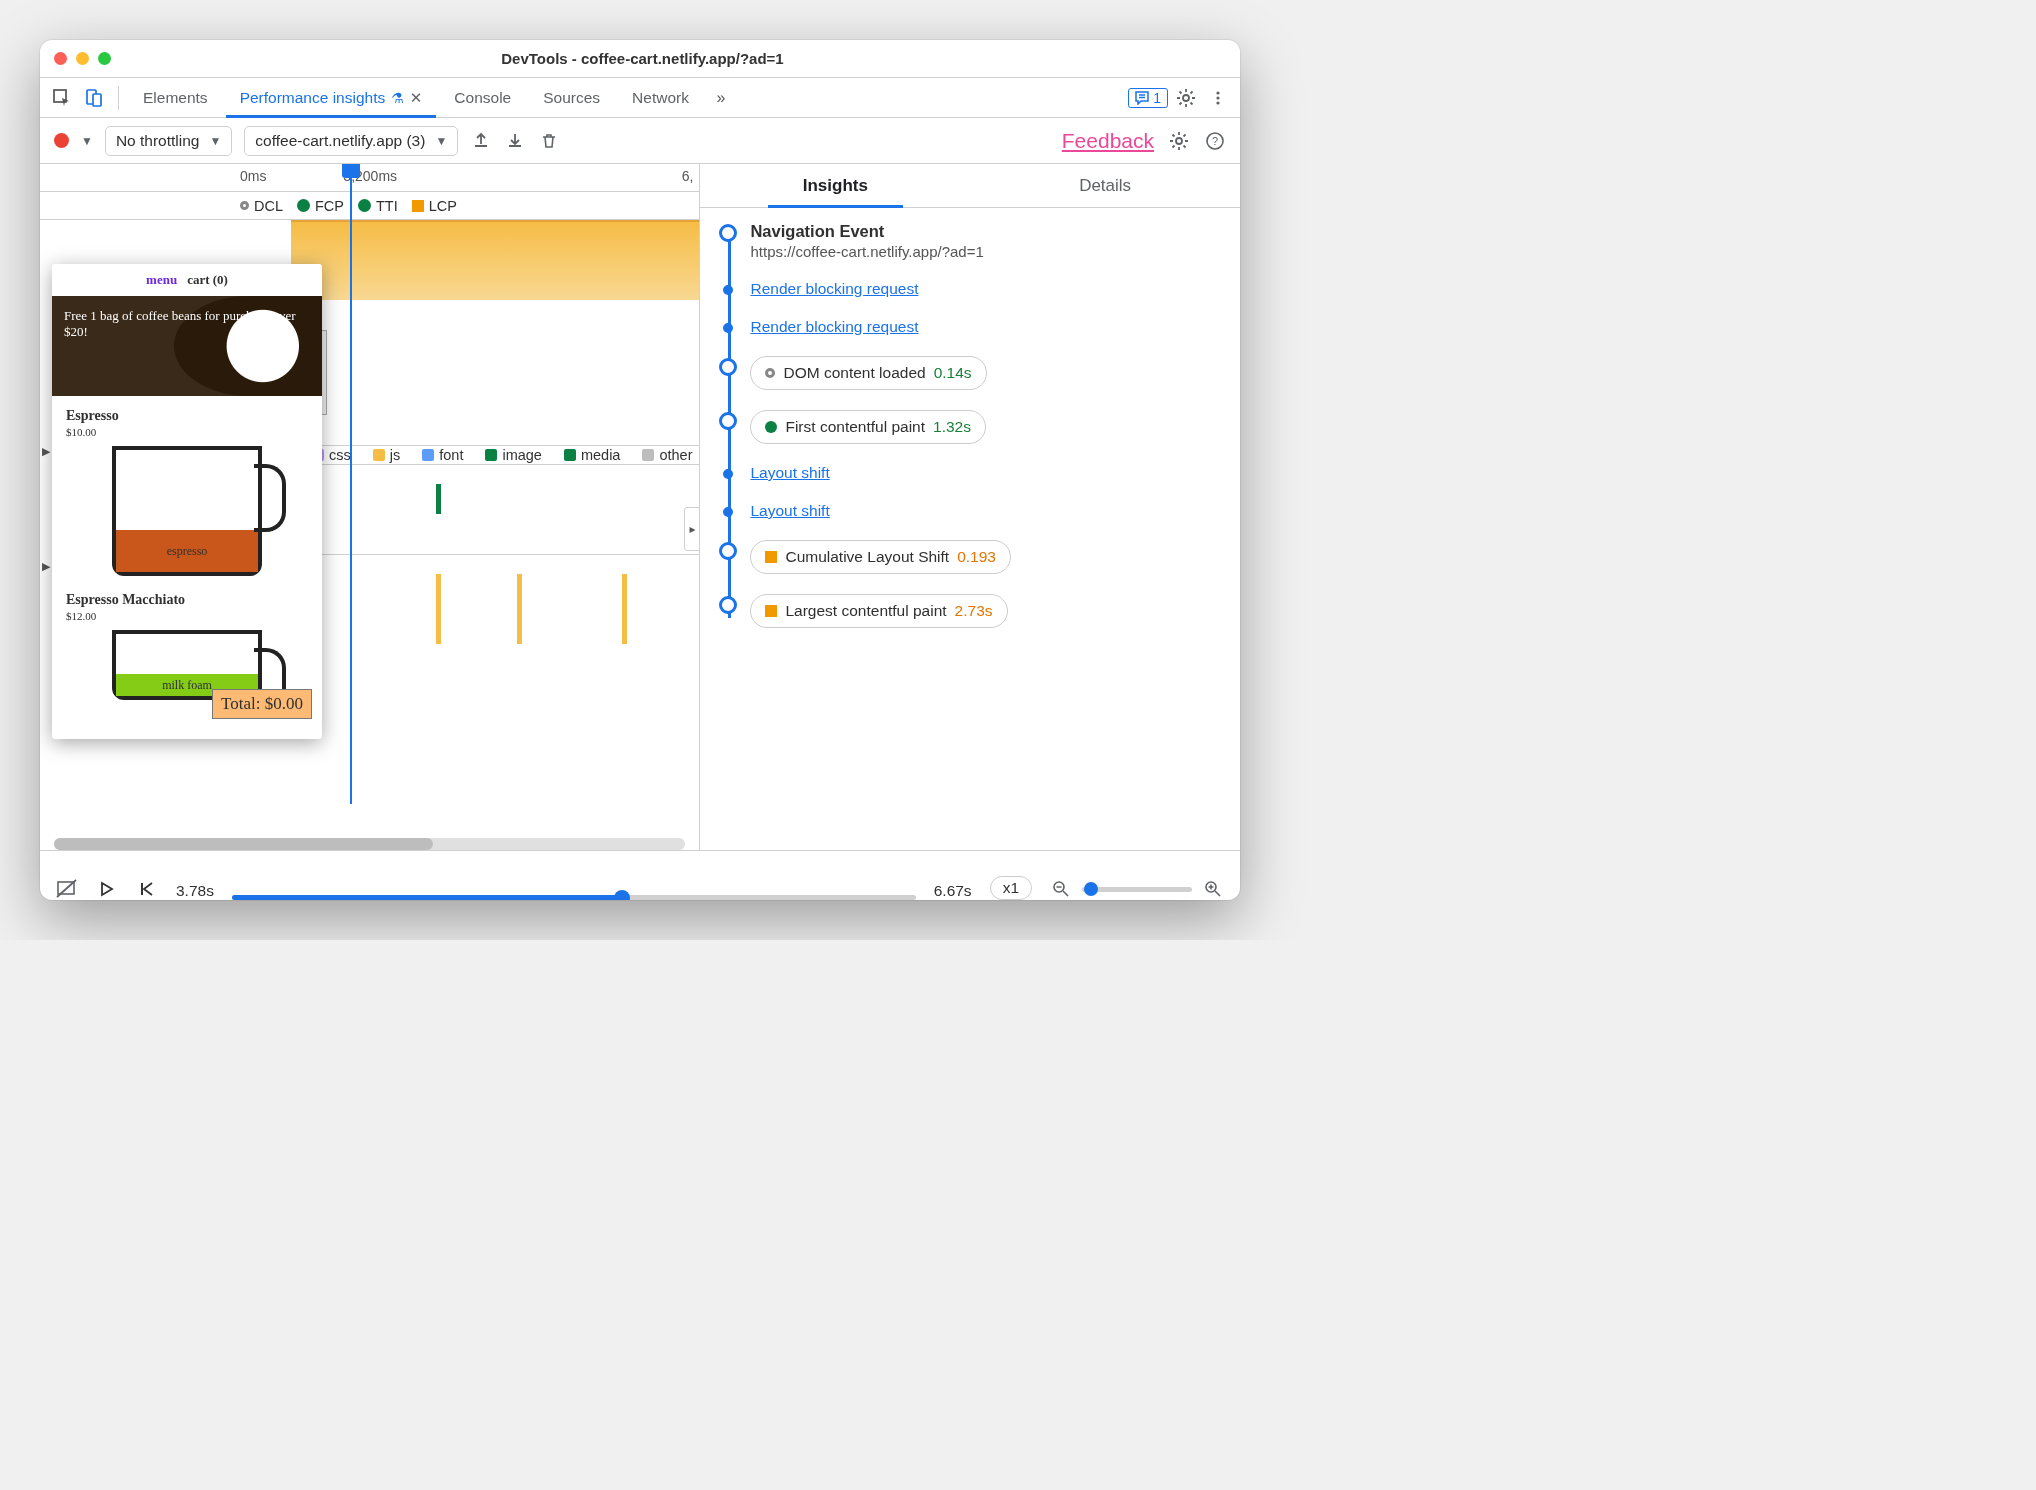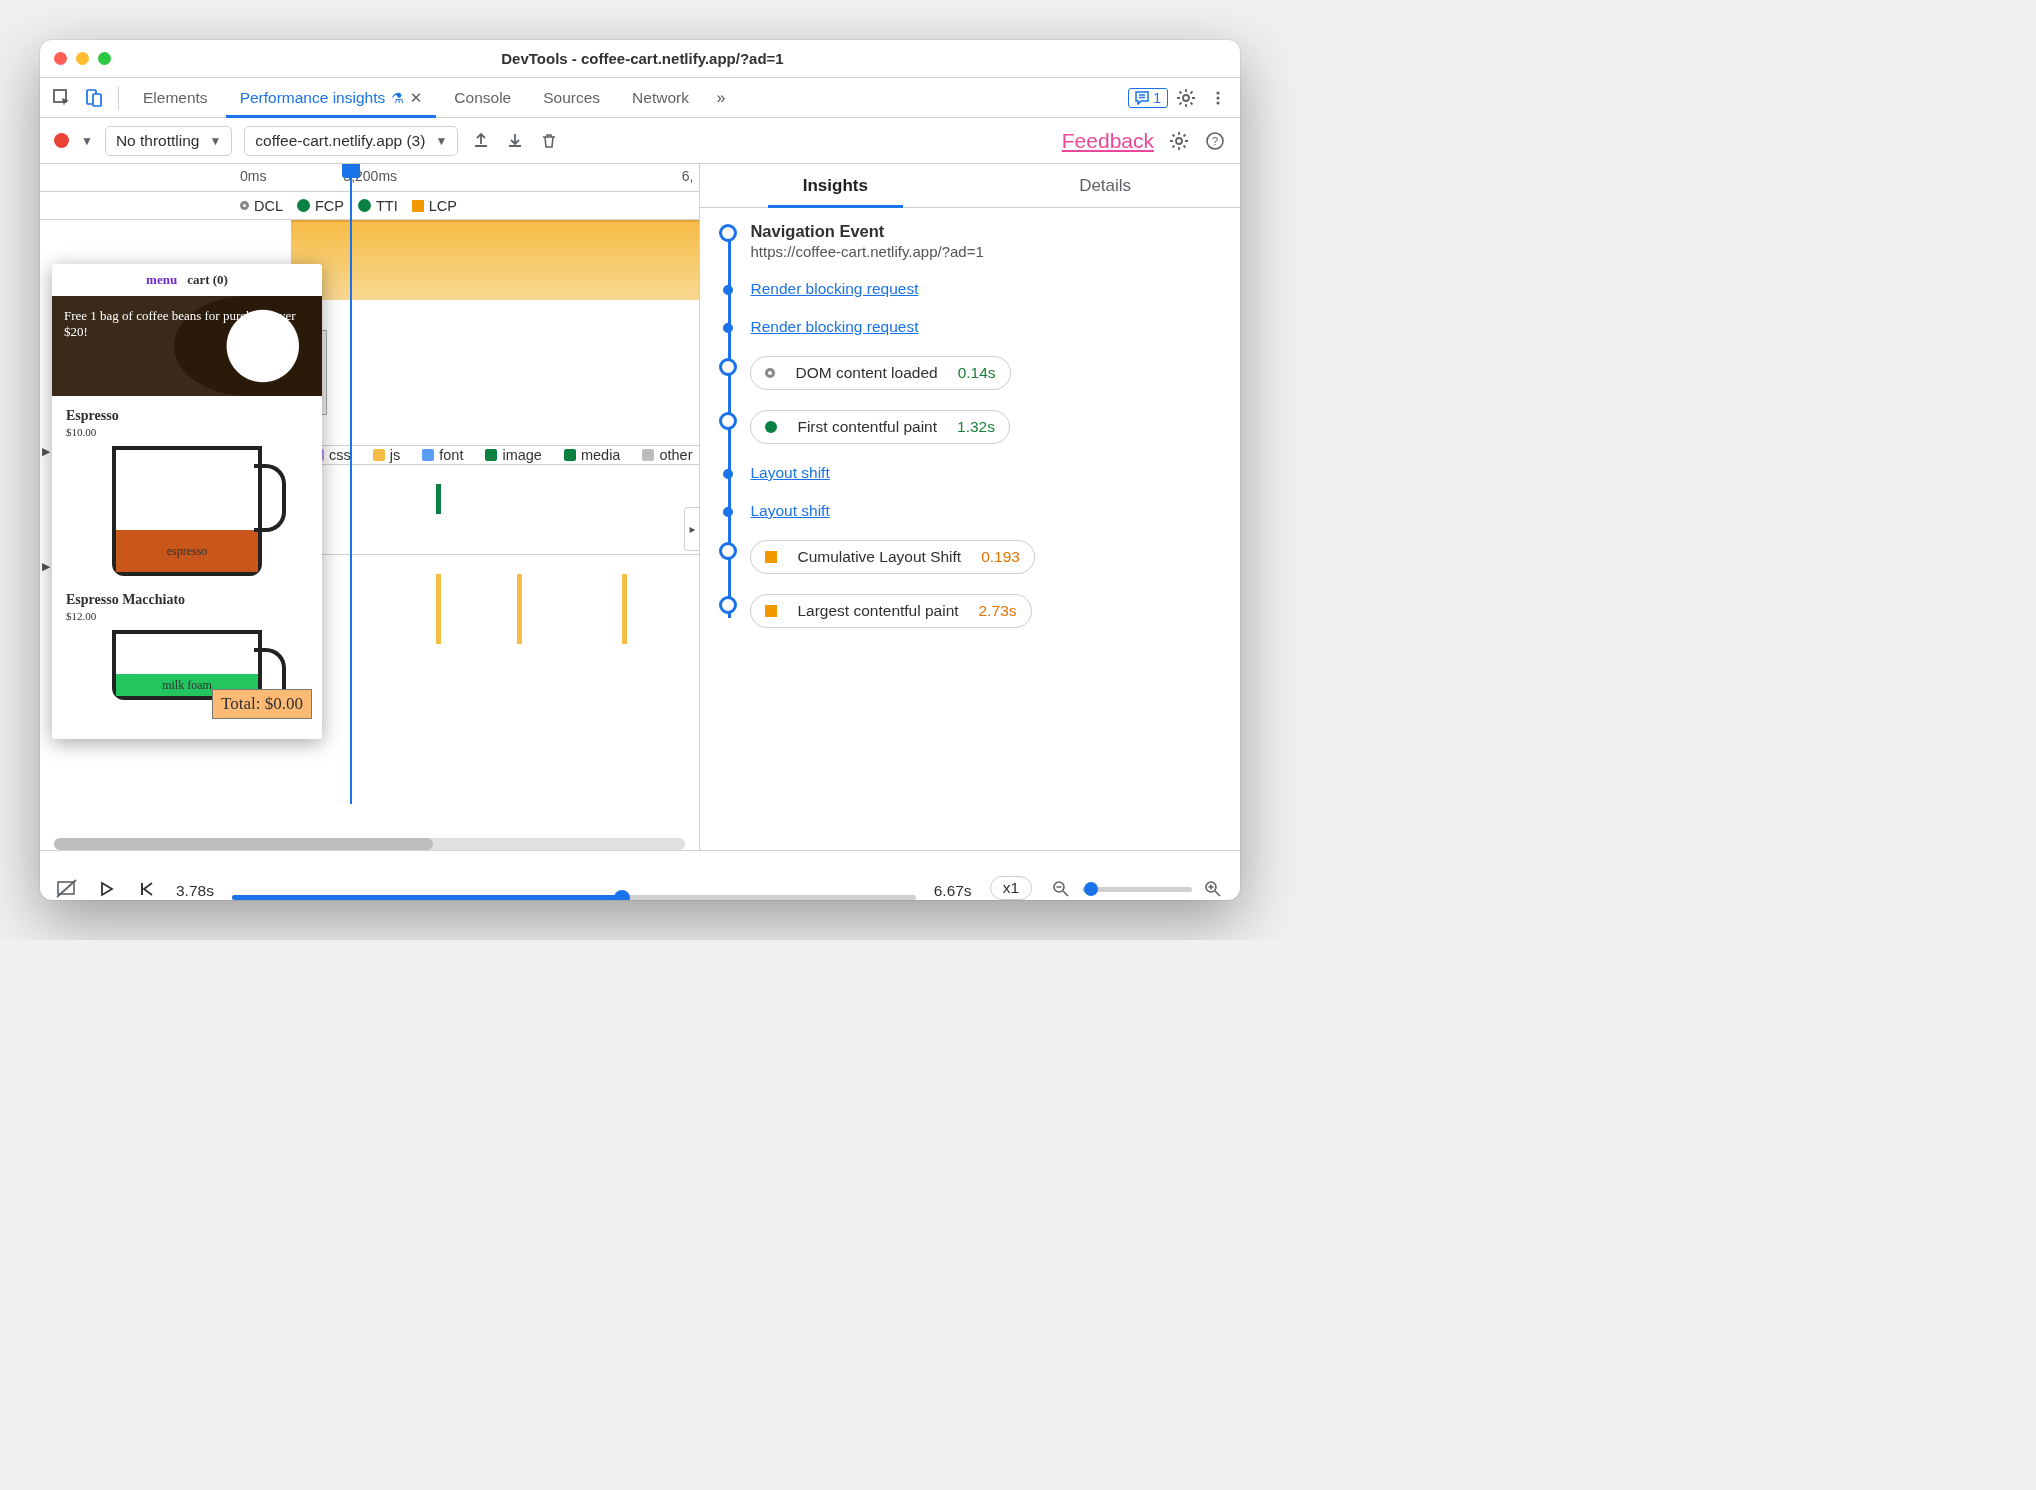--- a/index.html
+++ b/index.html
@@ -112,21 +112,21 @@
   .ins-tab.active::after { content:""; position:absolute; left:25%; right:25%; bottom:-1px; height:3px; background:var(--blue);}
   .ins-body { flex:1; overflow:auto; padding:14px 18px 14px 10px;}
   .tline { position:relative; padding-left:40px;}
   .tline::before { content:""; position:absolute; left:18px; top:10px; bottom:10px; width:3px; background:var(--blue);}
   .trow { position:relative; margin-bottom:20px;}
   .trow .node { position:absolute; left:-31px; top:2px; width:18px; height:18px; border:3px solid var(--blue); background:#fff; border-radius:50%;}
   .trow .node.small { width:10px; height:10px; background:var(--blue); top:5px; left:-27px;}
   .trow .ttl { font-weight:700; font-size:16.5px;}
   .trow .sub { color:#555; font-size:15px; margin-top:2px;}
   .trow a { color:var(--link); text-decoration:underline; font-size:15.5px;}
-  .pill { display:inline-flex; align-items:center; gap:20px; border:1.5px solid #ccc; border-radius:22px; padding:7px 14px; font-size:15.5px;}
+  .pill { display:inline-flex; align-items:center; gap:8px; border:1.5px solid #ccc; border-radius:22px; padding:7px 14px; font-size:15.5px;}
   .pill .bullet { width:12px; height:12px; border-radius:50%;}
   .pill .bullet.ring { border:3px solid #888; background:transparent; width:10px; height:10px;}
   .pill .bullet.green { background:#0b8043;}
   .pill .sq-o { width:12px; height:12px; background:#f29900;}
   .pill .val-g { color:var(--green);}
   .pill .val-o { color:var(--orange);}
 
   
   .footer { height:50px; border-top:1px solid var(--border); display:flex; align-items:flex-end; padding:0 16px; gap:18px; font-size:15.5px;}
   .slider { flex:1; height:5px; background:#d0d0d0; border-radius:3px; position:relative;}
@@ -338,21 +338,21 @@
           <h4>Espresso</h4>
           <div class="price">$10.00</div>
           <div class="cup">
               <div class="fill">espresso</div>
             </div>
         </div>
         <div class="fs-item">
           <h4>Espresso Macchiato</h4>
           <div class="price">$12.00</div>
           <div class="cup" style="height:70px">
-              <div class="fill" style="background:#22c55e;height:22px">milk foam</div>
+              <div class="fill" style="background:#84cc16;height:22px">milk foam</div>
             </div>
         </div>
         <div class="fs-total">Total: $0.00</div>
       </div>
 
       <div class="hscroll">
           <div class="thumb"></div>
         </div>
     </div>
 

